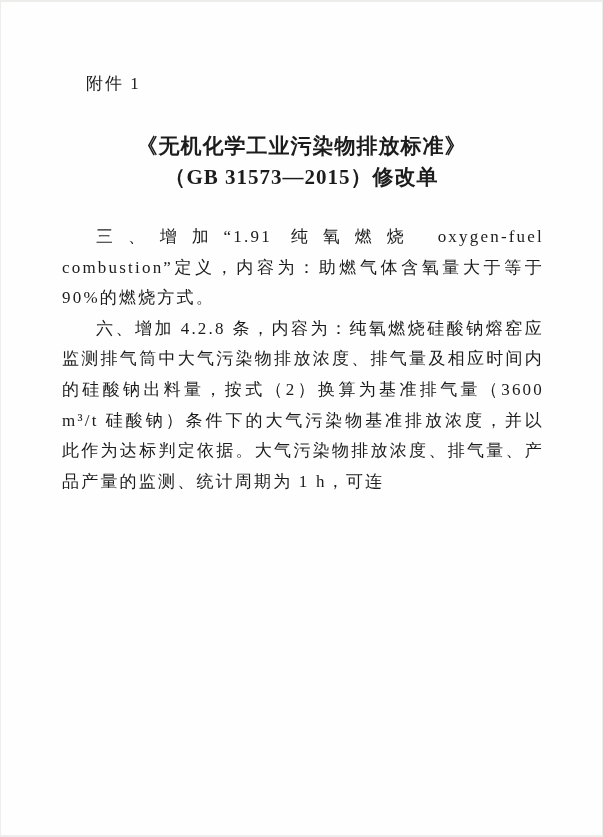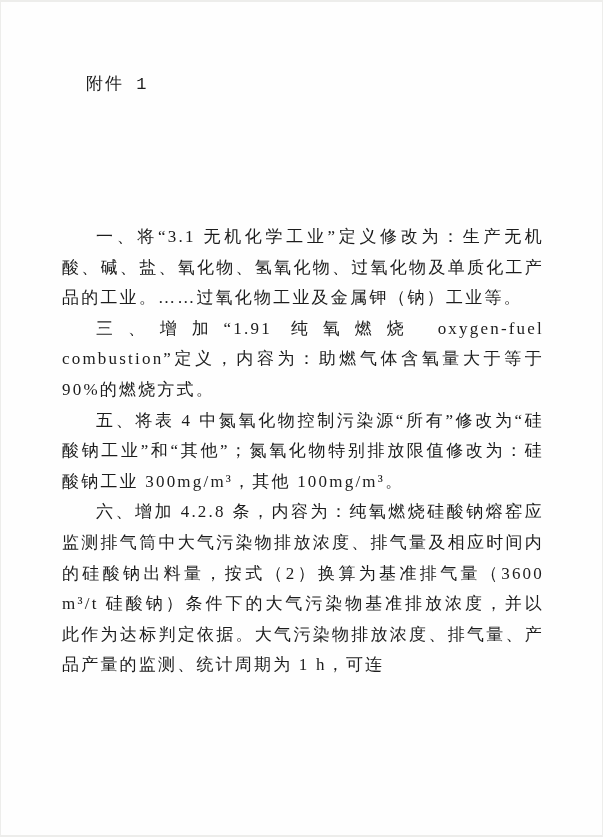--- a/index.html
+++ b/index.html
@@ -22,21 +22,21 @@
     background: #fefefe;
     color: #1c1c1c;
     font-family: "Liberation Serif", "DejaVu Serif", serif;
   }
   .attachment {
     position: absolute;
     left: 85px;
     top: 70px;
     font-size: 17px;
     letter-spacing: 2px;
-    font-family: Liberation Mono, monospace;
+    font-family: Liberation Serif, serif;
   }
   .title {
     position: absolute;
     left: 0;
     top: 129px;
     width: 100%;
     text-align: center;
     font-weight: bold;
     font-size: 21px;
     line-height: 31px;
@@ -59,21 +59,23 @@
     text-indent: 2em;
   }
 </style>
 </head>
 <body>
 
 <div class="page">
 
   <div class="attachment">附件 1</div>
 
+  <div class="title">
+    <div class="title-line">《无机化学工业污染物排放标准》</div>
+    <div class="title-line">（GB 31573—2015）修改单</div>
+  </div>
 
   <div class="content">
-    <p>一、将“3.1 无机化学工业”定义修改为：生产无机酸、碱、盐、氧化物、氢氧化物、过氧化物及单质化工产品的工业。……过氧化物工业及金属钾（钠）工业等。</p>
     <p>三、增加“1.91 纯氧燃烧 oxygen-fuel combustion”定义，内容为：助燃气体含氧量大于等于 90%的燃烧方式。</p>
-    <p>五、将表 4 中氮氧化物控制污染源“所有”修改为“硅酸钠工业”和“其他”；氮氧化物特别排放限值修改为：硅酸钠工业 300mg/m³，其他 100mg/m³。</p>
     <p>六、增加 4.2.8 条，内容为：纯氧燃烧硅酸钠熔窑应监测排气筒中大气污染物排放浓度、排气量及相应时间内的硅酸钠出料量，按式（2）换算为基准排气量（3600 m³/t 硅酸钠）条件下的大气污染物基准排放浓度，并以此作为达标判定依据。大气污染物排放浓度、排气量、产品产量的监测、统计周期为 1 h，可连</p>
   </div>
 
 </div>
 
 </body></html>

